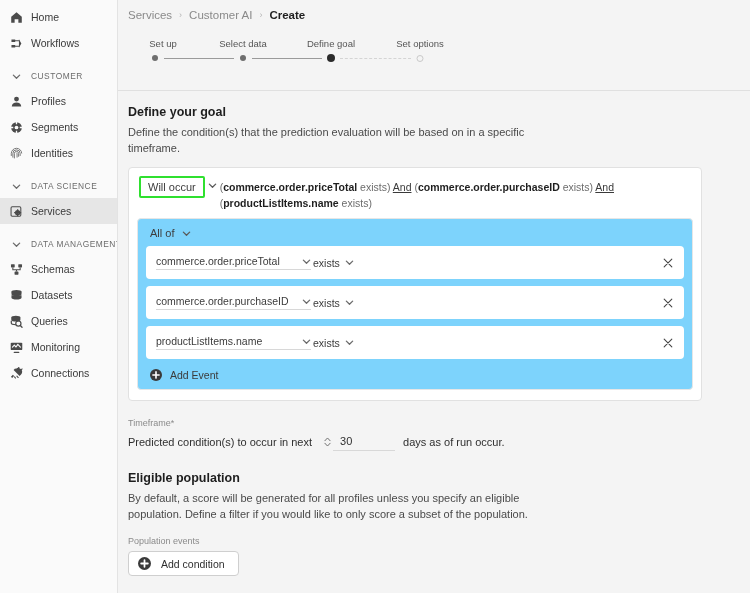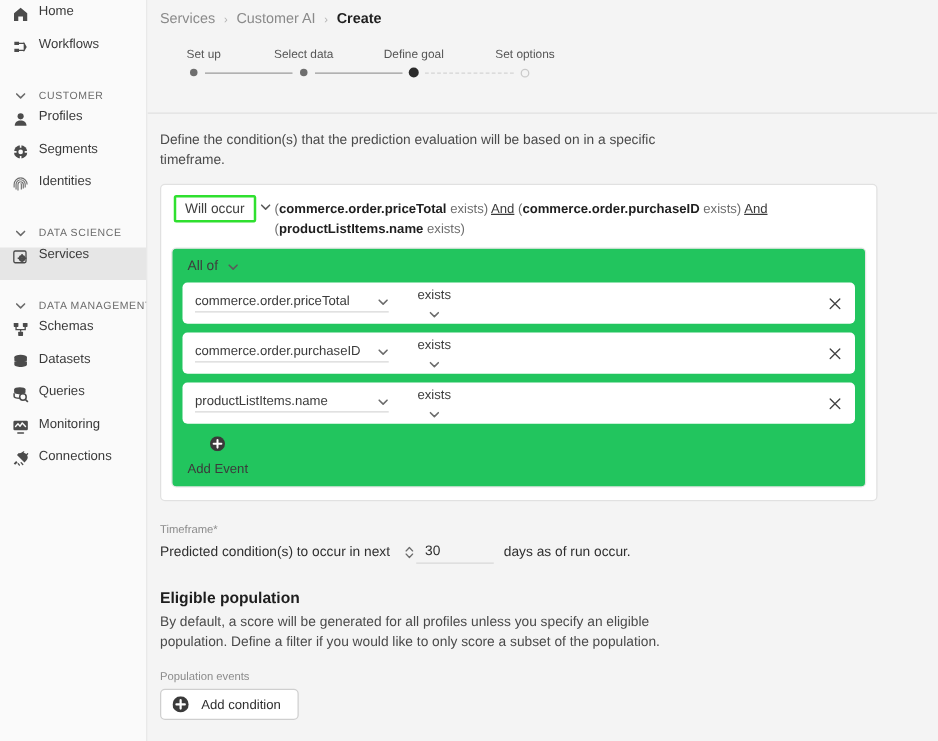--- a/index.html
+++ b/index.html
@@ -15,21 +15,21 @@
   
   .sidebar {
     width: 118px; height: 593px;
     background: #fafafa;
     border-right: 1px solid #e3e3e3;
     padding-top: 4px;
     flex: 0 0 118px;
     overflow: hidden;
   }
   .nav-item {
-    display: flex; 
+    display: flex; align-items: center;
     height: 26px;
     padding: 0 6px 0 9px;
     gap: 8px;
     cursor: pointer;
     font-size: 10.5px;
     color: #3a3a3a;
     white-space: nowrap;
   }
   .nav-item.active { background: #e6e6e6; }
   .nav-label { line-height: 1; }
@@ -126,21 +126,21 @@
     line-height: 1.5;
     color: #6d6d6d;
     padding-top: 4px;
     flex: 1;
   }
   .goal-summary b { color: #1f1f1f; font-weight: bold; }
   .goal-summary u { text-decoration: underline; color: #3a3a3a; cursor: pointer; }
 
   .inner-card {
     margin-top: 7px;
-    background: #22c55e;
+    background: #7dd3fc;
     border: 1px solid #e6e6e6;
     border-radius: 4px;
     padding: 7px 8px 8px 8px;
   }
   .allof {
     display: flex; align-items: center; gap: 8px;
     font-size: 11px; color: #3d3d3d;
     padding: 1px 2px 0 4px;
     cursor: pointer;
     width: fit-content;
@@ -157,38 +157,36 @@
     display: flex; align-items: center; justify-content: space-between;
     width: 155px;
     border-bottom: 1px solid #d8d8d8;
     padding-bottom: 2px;
     font-size: 10.5px;
     color: #3b3b3b;
     cursor: pointer;
   }
   .op-sel {
     display: flex; align-items: center; gap: 5px;
-    margin-left: 23px;
+    margin-left: 2px;
     font-size: 10.5px;
     color: #3b3b3b;
     cursor: pointer;
-    flex-direction: column;
   }
   .row-x {
     margin-left: auto;
     width: 16px; height: 16px;
     display: flex; align-items: center; justify-content: center;
     color: #444; cursor: pointer;
   }
   .add-event {
     display: flex; align-items: center; gap: 8px;
     margin-top: 10px; padding-left: 4px;
     font-size: 10.5px; color: #3b3b3b; cursor: pointer;
     width: fit-content;
-    flex-direction: column;
   }
 
   
   .tf-wrap { margin-top: 17px; }
   .tf-label { font-size: 9px; color: #8b8b8b; margin-bottom: 5px; }
   .tf-row { display: flex; align-items: center; font-size: 11px; color: #2f2f2f; gap: 0; }
   .stepper-ctl {
     display: flex; flex-direction: column; align-items: center; justify-content: center;
     width: 12px; margin-left: 9px; cursor: pointer; color: #6b6b6b; line-height: 0;
   }
@@ -395,20 +393,21 @@
           <div class="conn dashed" style="left: 200px; width: 71px;"></div>
           <div class="step" style="left: 280px;">
             <span class="lbl">Set options</span>
           </div>
           <div class="dot todo" style="left: 280px;"></div>
         </div>
     </div>
 
     <div class="content">
 
+      <h2 class="sect">Define your goal</h2>
       <p class="desc">Define the condition(s) that the prediction evaluation will be based on in a specific timeframe.</p>
 
       <div class="goal-card">
 
         <div class="goal-head">
           <div class="occur-select" style="border-color: rgb(47, 224, 47);">Will occur</div>
           <span class="occur-chev">
             <svg width="9" height="9" viewBox="0 0 10 10">
                 <path d="M1.5 3.5L5 7L8.5 3.5" fill="none" stroke="currentColor" stroke-width="1.4" stroke-linecap="round" stroke-linejoin="round"></path>
               </svg>

